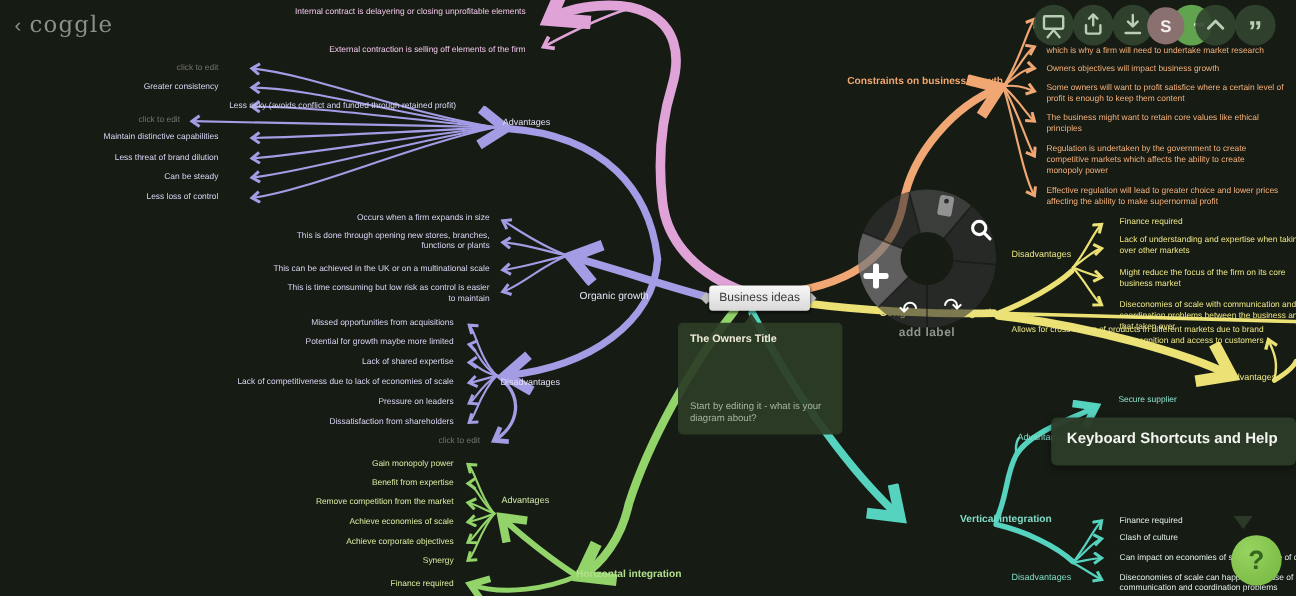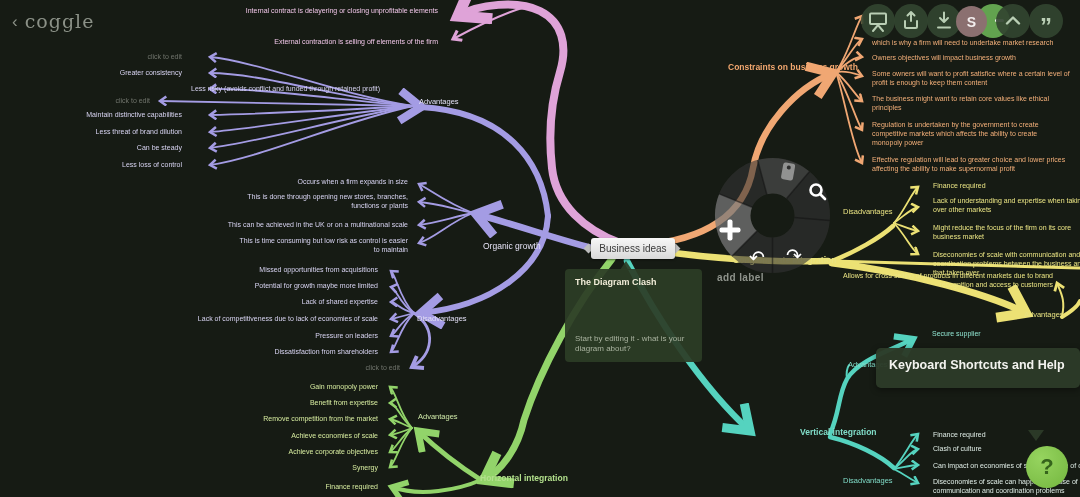--- a/index.html
+++ b/index.html
@@ -51,21 +51,21 @@
   .avatar-s{position:absolute;left:956px;top:6px;width:31px;height:31px;border-radius:50%;
         background:#8b7070;color:#f3eeee;font-size:14px;font-weight:bold;z-index:12;
         display:flex;align-items:center;justify-content:center;}
   .quote-glyph{color:#b9ceb4;font-size:24px;font-weight:bold;line-height:10px;margin-top:12px;}
   
   .logo{position:absolute;left:12px;top:10px;z-index:11;color:#8b9187;display:flex;align-items:center;gap:7px;}
   .logo .chv{font-size:17px;line-height:17px;}
   .logo .word{font-family:"DejaVu Serif",serif;font-size:19px;letter-spacing:1px;}
   
   .rmenu{position:absolute;left:707px;top:150px;width:131px;height:131px;z-index:8;}
-  .addlabel{position:absolute;left:717px;top:272px;font-size:10px;font-weight:bold;
+  .addlabel{position:absolute;left:749px;top:272px;font-size:10px;font-weight:bold;
         color:#8f948c;letter-spacing:.4px;z-index:8;}
   
   .helpbtn{position:absolute;left:1026px;top:446px;width:42px;height:42px;border-radius:50%;
         background:radial-gradient(circle at 35% 30%,#96d45f,#74b63f);z-index:12;
         color:#35641c;font-size:22px;font-weight:bold;display:flex;align-items:center;justify-content:center;}
 </style>
 </head>
 <body>
 
 <div id="stage">
@@ -212,21 +212,21 @@
 
   <div class="seclbl te2" style="left:800px;top:427px;">Vertical integration</div>
   <div class="t nw" style="left:932px;top:329px;color:#8fe2cf;">Secure supplier</div>
   <div class="lbl te2" style="left:848px;top:360px;">Advantages</div>
   <div class="lbl te2" style="left:843px;top:476px;">Disadvantages</div>
   <div class="t te nw" style="left:933px;top:430px;">Finance required</div>
   <div class="t te nw" style="left:933px;top:444px;">Clash of culture</div>
   <div class="t te nw" style="left:933px;top:461px;">Can impact on economies of scale because of diseconomies</div>
   <div class="t te" style="left:933px;top:477px;width:163px;">Diseconomies of scale can happen because of communication and coordination problems</div>
 
-  <div class="seclbl or2" style="left:728px;top:62px;text-align:center;">Constraints on business growth</div>
+  <div class="seclbl or2" style="left:706px;top:62px;text-align:center;">Constraints on business growth</div>
   <div class="t or nw" style="left:872px;top:38px;">which is why a firm will need to undertake market research</div>
   <div class="t or nw" style="left:872px;top:53px;">Owners objectives will impact business growth</div>
   <div class="t or" style="left:872px;top:69px;width:200px;">Some owners will want to profit satisfice where a certain level of profit is enough to keep them content</div>
   <div class="t or" style="left:872px;top:94px;width:206px;">The business might want to retain core values like ethical principles</div>
   <div class="t or" style="left:872px;top:120px;width:195px;">Regulation is undertaken by the government to create competitive markets which affects the ability to create monopoly power</div>
   <div class="t or" style="left:872px;top:155px;width:205px;">Effective regulation will lead to greater choice and lower prices affecting the ability to make supernormal profit</div>
 
   <div class="seclbl ye2" style="left:733px;top:255px;">Conglomerate integration</div>
   <div class="lbl ye2" style="left:843px;top:207px;">Disadvantages</div>
   <div class="t ye nw" style="left:933px;top:181px;">Finance required</div>
@@ -235,21 +235,21 @@
   <div class="t ye" style="left:933px;top:250px;width:163px;">Diseconomies of scale with communication and coordination problems between the business and that taken over</div>
   <div class="t ye ra" style="right:27px;top:271px;width:228px;">Allows for cross selling of products in different markets due to brand recognition and access to customers</div>
   <div class="lbl ye2" style="left:1024px;top:310px;">Advantages</div>
 
   <div class="handle" style="left:585px;top:245px;"></div>
   <div class="handle" style="left:672px;top:245px;"></div>
   <div class="node">Business ideas</div>
 
   <div class="darrow"></div>
   <div class="dtooltip">
-    <div class="tt">The Diagram Clash</div>
+    <div class="tt">The Owners Title</div>
     <div class="tb">Start by editing it - what is your diagram about?</div>
   </div>
 
   <div class="rmenu">
     <svg width="131" height="131">
       <circle cx="65.5" cy="65.5" r="39.75" fill="none" stroke="rgba(52,52,52,0.6)" stroke-width="35.5"></circle>
       <path d="M24.8,106.2 A57.5 57.5 0 0 1 12.2,43.9 L45.1,57.2 A22 22 0 0 0 49.9,81.1 Z" fill="rgba(205,205,205,0.33)"></path>
       <path d="M50.6,10 A57.5 57.5 0 0 1 102.5,21.5 L79.6,48.6 A22 22 0 0 0 59.8,44.3 Z" fill="rgba(165,165,165,0.16)"></path>
       <g stroke="rgba(18,18,18,0.55)" stroke-width="1.5">
         <line x1="79.6" y1="48.6" x2="102.5" y2="21.5"></line>

